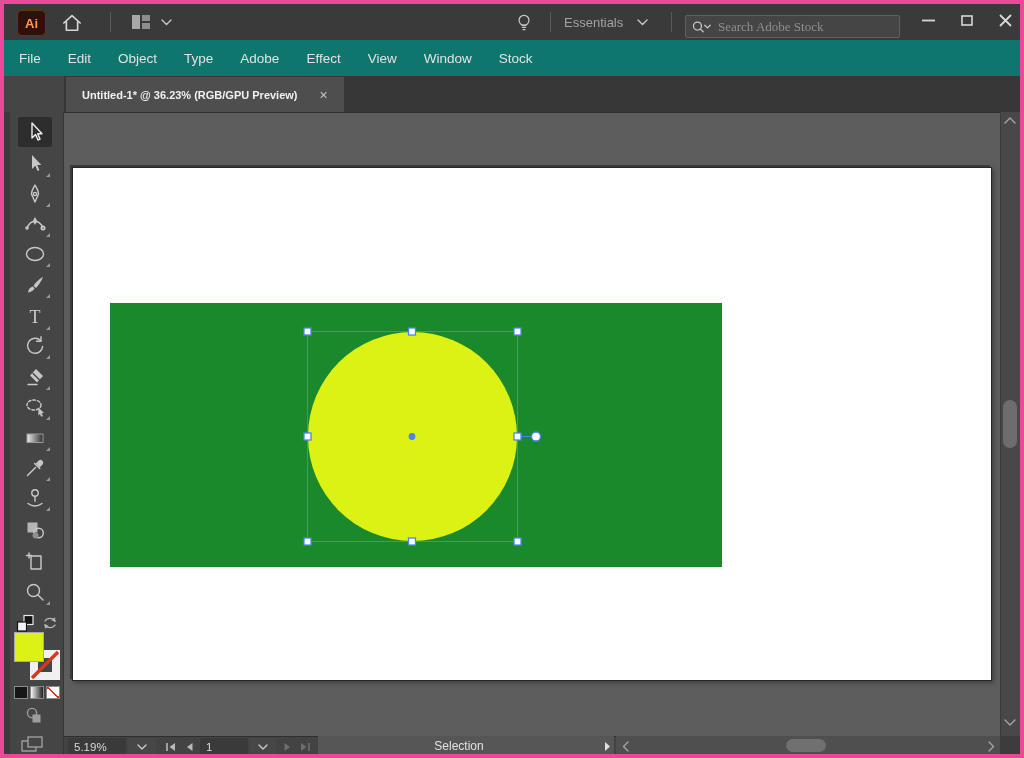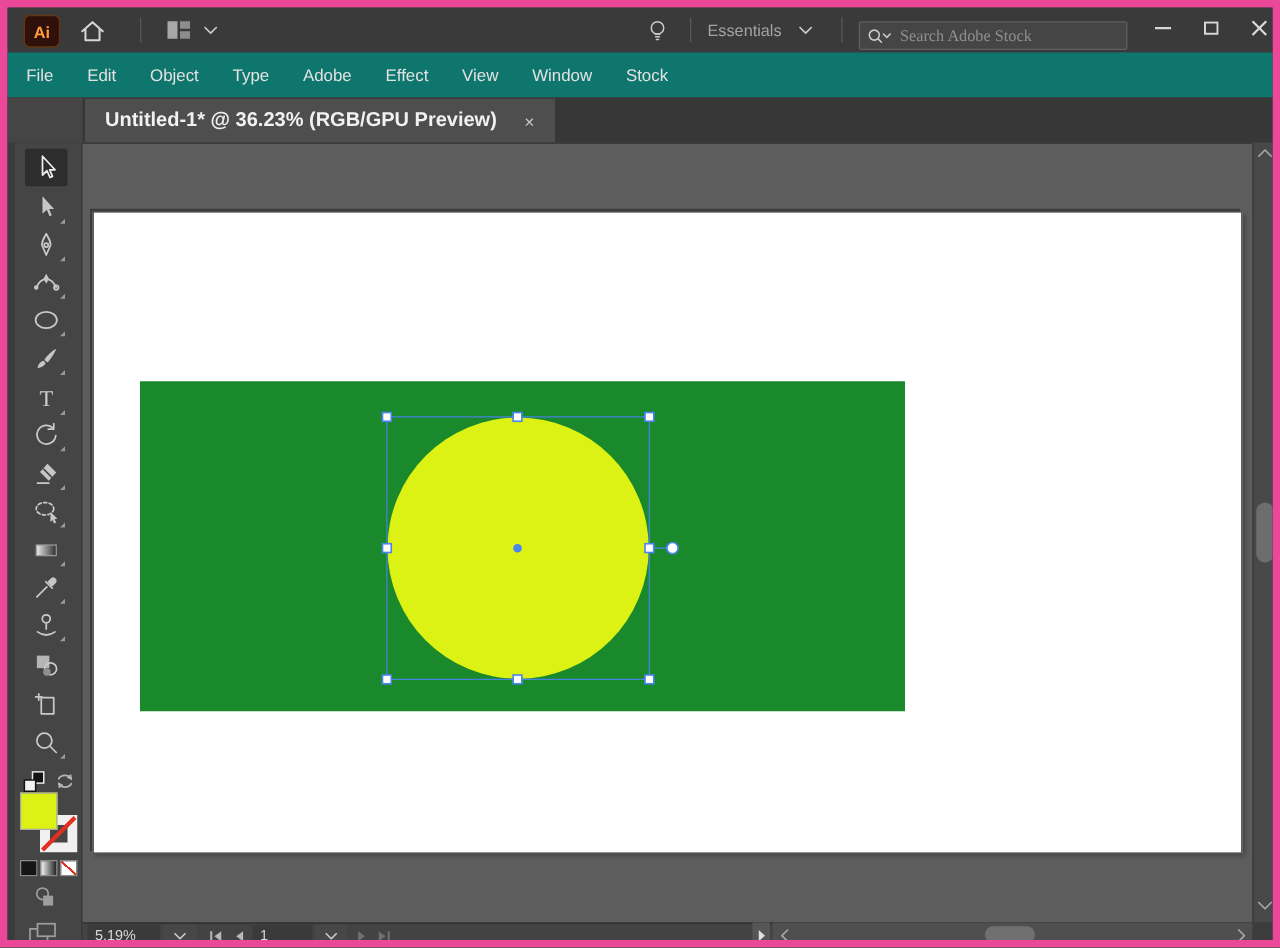--- a/index.html
+++ b/index.html
@@ -1,18 +1,18 @@
 <!DOCTYPE html>
 <html><head>
 <meta charset="utf-8">
 <style>
   html,body{margin:0;padding:0;background:#222;}
   #window{
     position:relative;width:1024px;height:758px;box-sizing:border-box;
-    border:6px solid #ec4899;background:#3a3a3a;overflow:hidden;
+    border:4px solid #ec4899;background:#3a3a3a;overflow:hidden;
     font-family:"Liberation Sans",sans-serif;color:#dcdcdc;
     -webkit-font-smoothing:antialiased;
   }
   .abs{position:absolute;}
   .sep{width:1px;background:#585858;}
   svg{display:block;}
   .ic{stroke:#c9c9c9;fill:none;stroke-width:1.4;stroke-linecap:round;stroke-linejoin:round;}
 
   
   #titlebar{left:0;top:0;width:1020px;height:36px;background:#3a3a3a;}
@@ -23,21 +23,21 @@
   
   #menubar{left:0;top:36px;width:1020px;height:36px;background:#0f766e;display:flex;align-items:center;padding-left:15px;box-sizing:border-box;}
   .menu-item{margin-right:27px;font-size:13.5px;color:#e2e2e2;cursor:default;}
   
   #tabbar{left:0;top:72px;width:1020px;height:36px;background:#373737;}
   #panel-header{left:0;top:72px;width:60px;height:36px;background:#454545;}
   #collapse{left:8px;top:74px;font-size:11px;color:#c9c9c9;letter-spacing:-1px;}
   #grip{left:13px;top:93px;width:34px;height:9px;
     background:repeating-linear-gradient(90deg,#6e6e6e 0 2px,rgba(0,0,0,0) 2px 5px);}
   #doc-tab{left:62px;top:73px;height:35px;background:#4e4e4e;display:flex;align-items:center;padding:0 16px;}
-  #tab-title{font-size:16px;font-weight:bold;color:#f1f1f1;white-space:nowrap;}
+  #tab-title{font-size:11px;font-weight:bold;color:#f1f1f1;white-space:nowrap;}
   #tab-close{margin-left:22px;font-size:14px;color:#c6c6c6;}
   
   #toolbar{left:0;top:108px;width:60px;height:644px;background:#454545;border-right:1px solid #353535;box-sizing:border-box;}
   #toolbar-edge{left:0;top:108px;width:6px;height:644px;background:#3b3b3b;}
   .tool{width:34px;height:30px;left:14px;display:flex;align-items:center;justify-content:center;}
   .tool.active{background:#2d2d2d;border-radius:2px;}
   .fly::after{content:"";position:absolute;right:2px;bottom:2px;border-left:4px solid transparent;border-bottom:4px solid #9a9a9a;}
   #type-glyph{font-family:"Liberation Serif",serif;font-size:18px;color:#cdcdcd;line-height:1;}
   
   #canvas{left:60px;top:108px;width:936px;height:624px;background:#5d5d5d;border-top:1px solid #303030;box-sizing:border-box;overflow:hidden;}
@@ -372,20 +372,23 @@
     <svg width="8" height="10" viewBox="0 0 8 10">
       <path d="M0.5 1 L6 5 L0.5 9 Z" fill="#6f6f6f"></path>
     </svg>
   </div>
   <div class="abs sbtn" style="left:293px;width:17px;">
     <svg width="11" height="10" viewBox="0 0 11 10">
       <path d="M1 1 L6.5 5 L1 9 Z" fill="#6f6f6f"></path>
         <path d="M9 1 V9" stroke="#6f6f6f" stroke-width="1.6"></path>
     </svg>
   </div>
+  <div class="abs" id="status-box">
+    <span>Selection</span>
+  </div>
   <div class="abs" id="status-arrow">
     <svg width="7" height="11" viewBox="0 0 7 11">
       <path d="M1 1 L6 5.5 L1 10 Z" fill="#e0e0e0"></path>
     </svg>
   </div>
   <div class="abs" id="hscroll"></div>
   <div class="abs tbtn" style="left:614px;top:734px;width:14px;height:16px;">
     <svg width="7" height="11" viewBox="0 0 7 11">
       <path class="ic" style="stroke:#a5a5a5" d="M6 1 L1.5 5.5 L6 10"></path>
     </svg>

